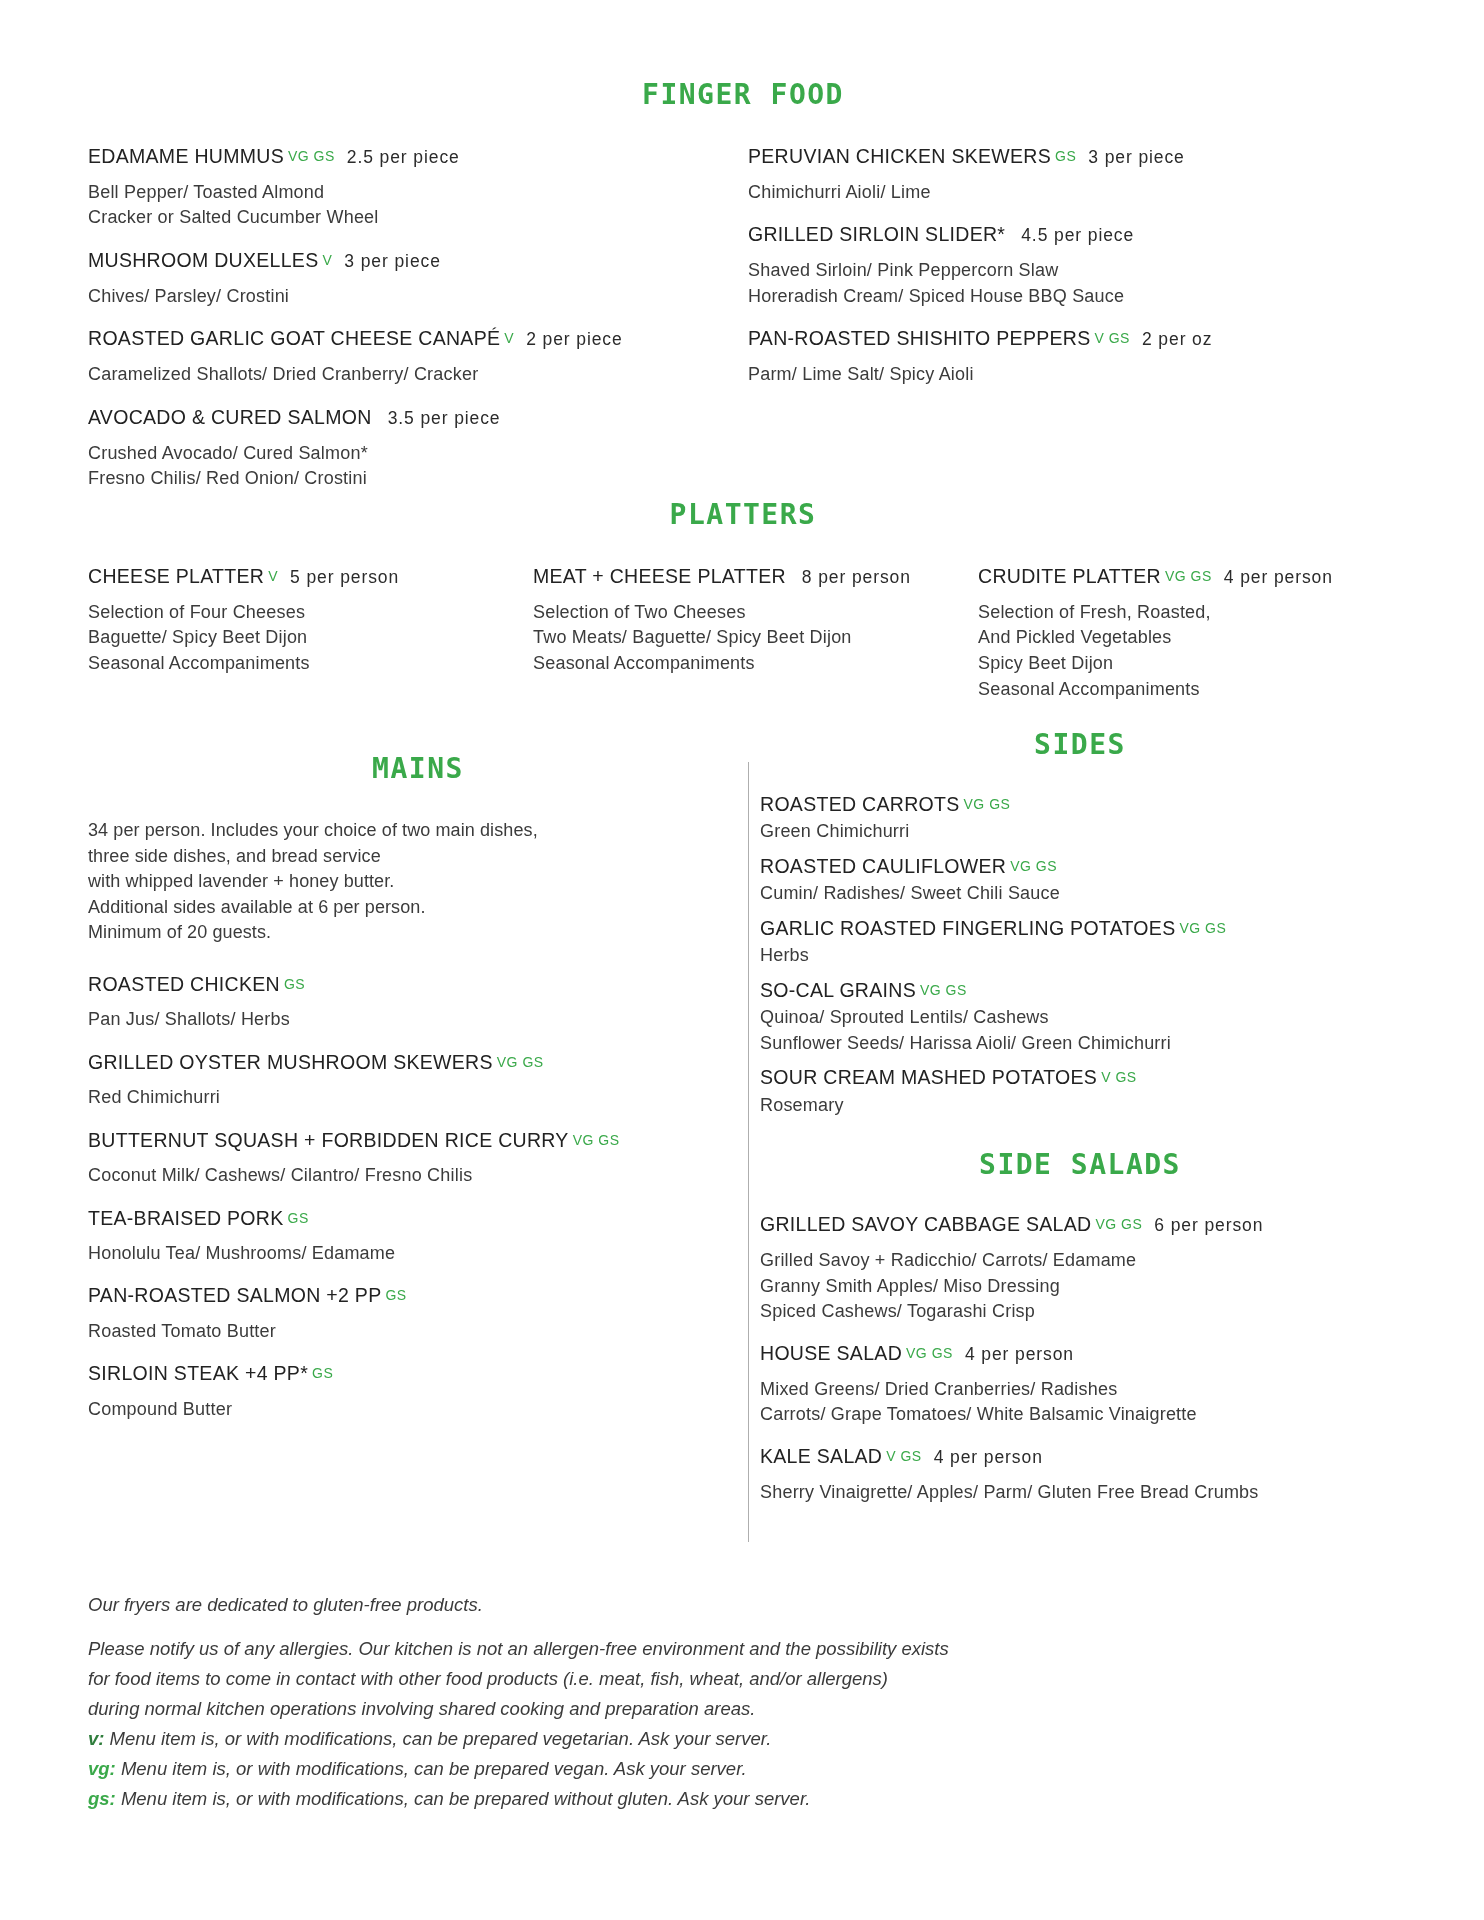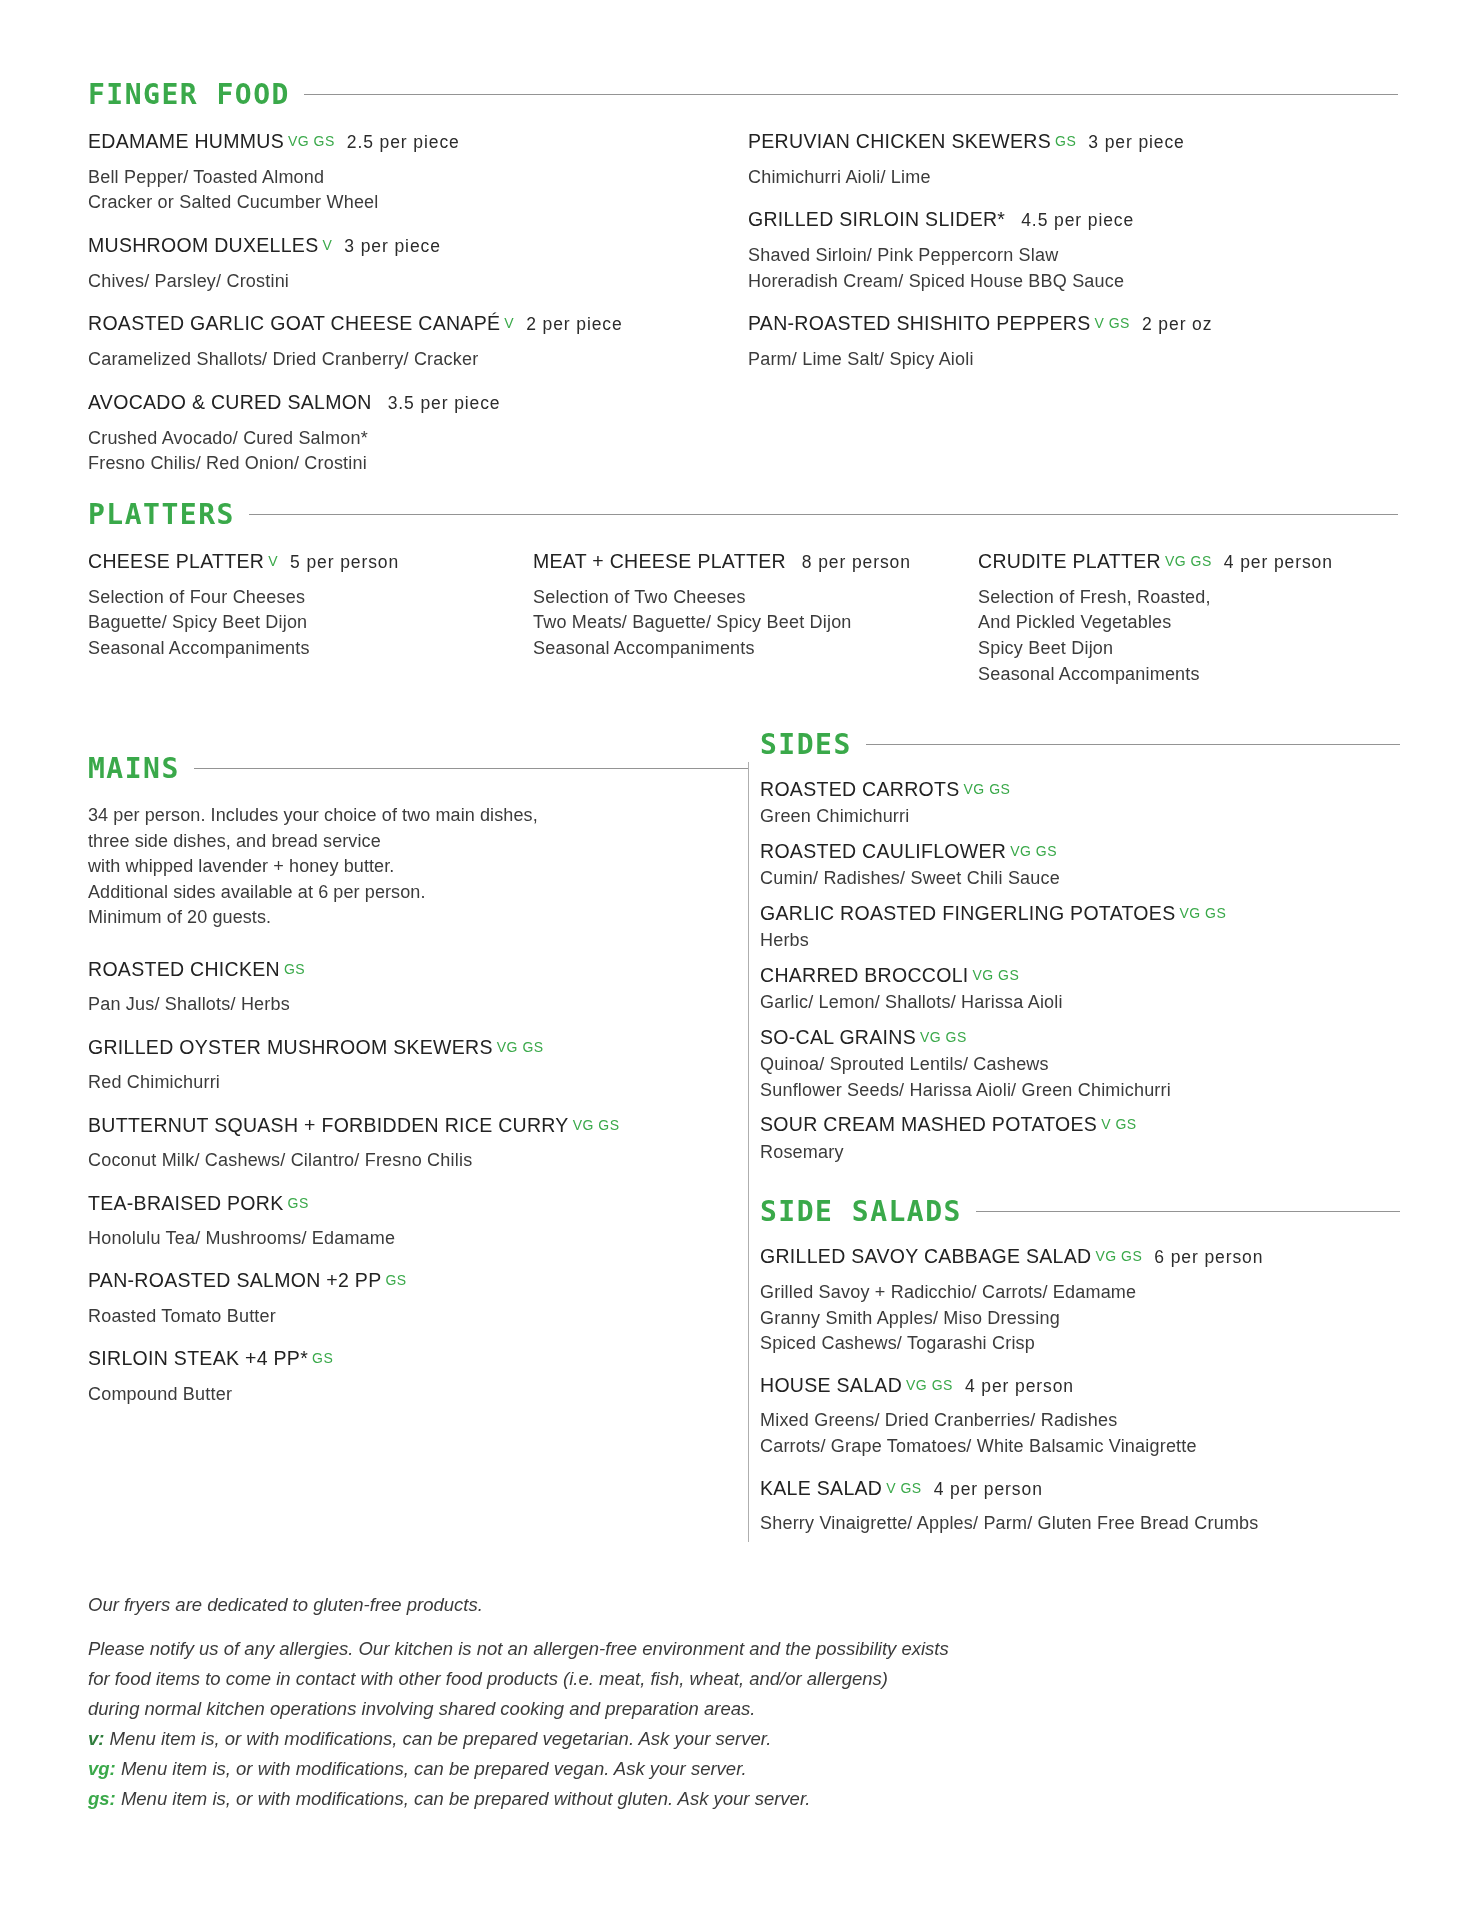--- a/index.html
+++ b/index.html
@@ -19,20 +19,21 @@
     width: 1484px;
     height: 1920px;
     padding: 0;
   }
 
   
   .section-head {
     display: flex;
     align-items: center;
     gap: 14px;
+    flex-direction: column;
   }
   .section-title {
     font-family: "DejaVu Sans Mono", monospace;
     font-weight: bold;
     font-size: 28px;
     letter-spacing: 1.5px;
     color: #3aa94a;
     white-space: nowrap;
   }
   .rule {
@@ -295,24 +296,20 @@
       </div>
       <div class="item">
         <div class="item-title"><span>ROASTED CAULIFLOWER</span><span class="diet">VG GS</span></div>
         <div class="desc" style="white-space:pre-line">Cumin/ Radishes/ Sweet Chili Sauce</div>
       </div>
       <div class="item">
         <div class="item-title"><span>GARLIC ROASTED FINGERLING POTATOES</span><span class="diet">VG GS</span></div>
         <div class="desc" style="white-space:pre-line">Herbs</div>
       </div>
       <div class="item">
-        <div class="item-title"><span>CHARRED BROCCOLI</span><span class="diet">VG GS</span></div>
-        <div class="desc" style="white-space:pre-line">Garlic/ Lemon/ Shallots/ Harissa Aioli</div>
-      </div>
-      <div class="item">
         <div class="item-title"><span>SO-CAL GRAINS</span><span class="diet">VG GS</span></div>
         <div class="desc" style="white-space:pre-line">Quinoa/ Sprouted Lentils/ Cashews
 Sunflower Seeds/ Harissa Aioli/ Green Chimichurri</div>
       </div>
       <div class="item">
         <div class="item-title"><span>SOUR CREAM MASHED POTATOES</span><span class="diet">V GS</span></div>
         <div class="desc" style="white-space:pre-line"> Rosemary</div>
       </div>
     </div>
 

